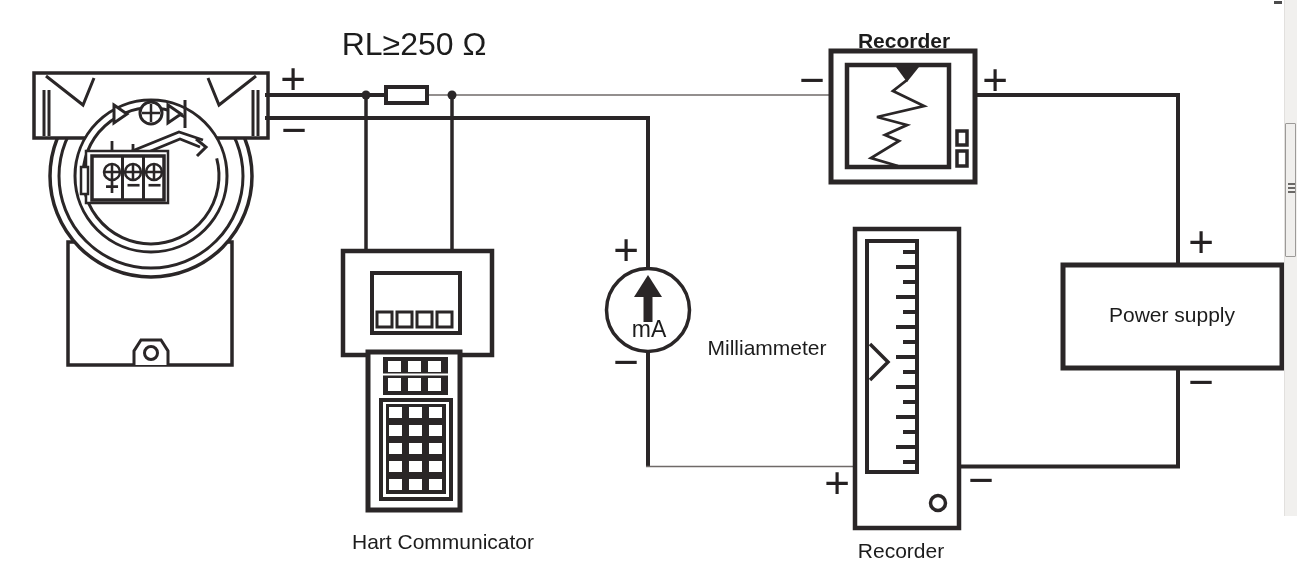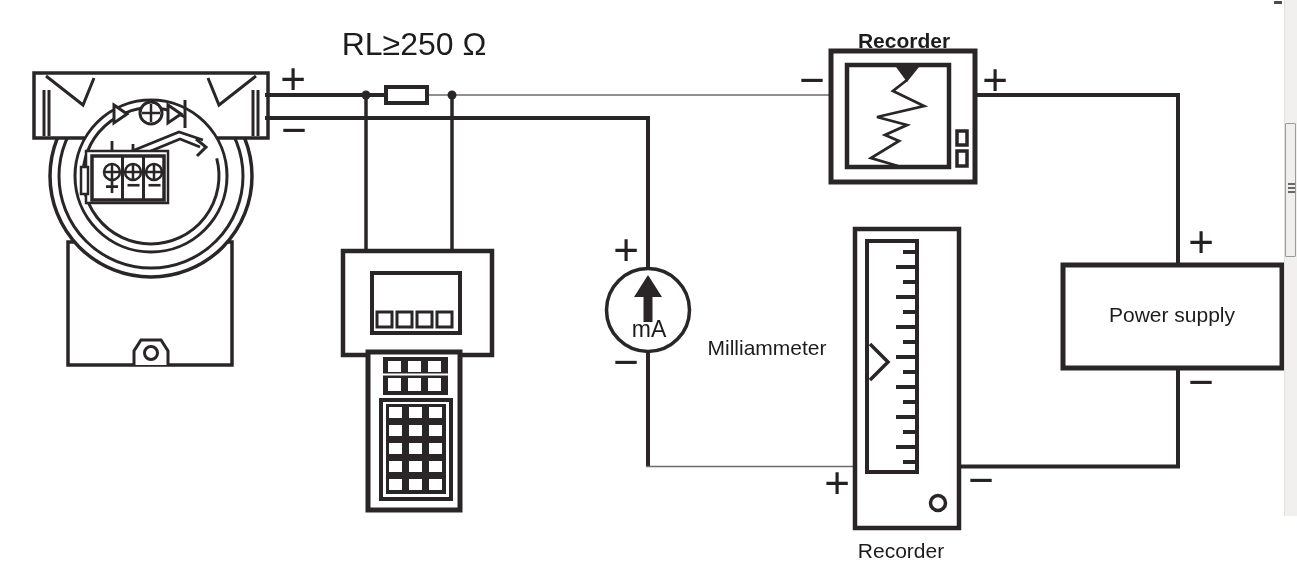--- a/index.html
+++ b/index.html
@@ -212,20 +212,21 @@
 
     <rect x="1063" y="265" width="219" height="103" fill="#ffffff" stroke="#2a2627" stroke-width="5"></rect>
   </svg>
 
   <span class="lbl lbl-big" style="left:414px;top:44px;text-align:center;">RL≥250 Ω</span>
   <span class="lbl" style="left:904px;top:40px;font-weight:bold;">Recorder</span>
   <span class="lbl" style="left:767px;top:307px;margin-top:40px;">Milliammeter</span>
   <span class="lbl lbl-unit" style="left:649px;top:329px;text-align:right;">mA</span>
   <span class="lbl" style="left:1172px;top:314px;">Power supply</span>
   <span class="lbl" style="left:901px;top:550px;">Recorder</span>
+  <span class="lbl" style="left:443px;top:541px;">Hart Communicator</span>
 
   <span class="pol" style="left:293px;top:79px;">+</span>
   <span class="pol" style="left:294px;top:130px;">−</span>
   <span class="pol" style="left:812px;top:80px;">−</span>
   <span class="pol" style="left:995px;top:80px;">+</span>
   <span class="pol" style="left:1201px;top:242px;">+</span>
   <span class="pol" style="left:1201px;top:382px;">−</span>
   <span class="pol" style="left:626px;top:250px;">+</span>
   <span class="pol" style="left:626px;top:362px;">−</span>
   <span class="pol" style="left:837px;top:483px;">+</span>

